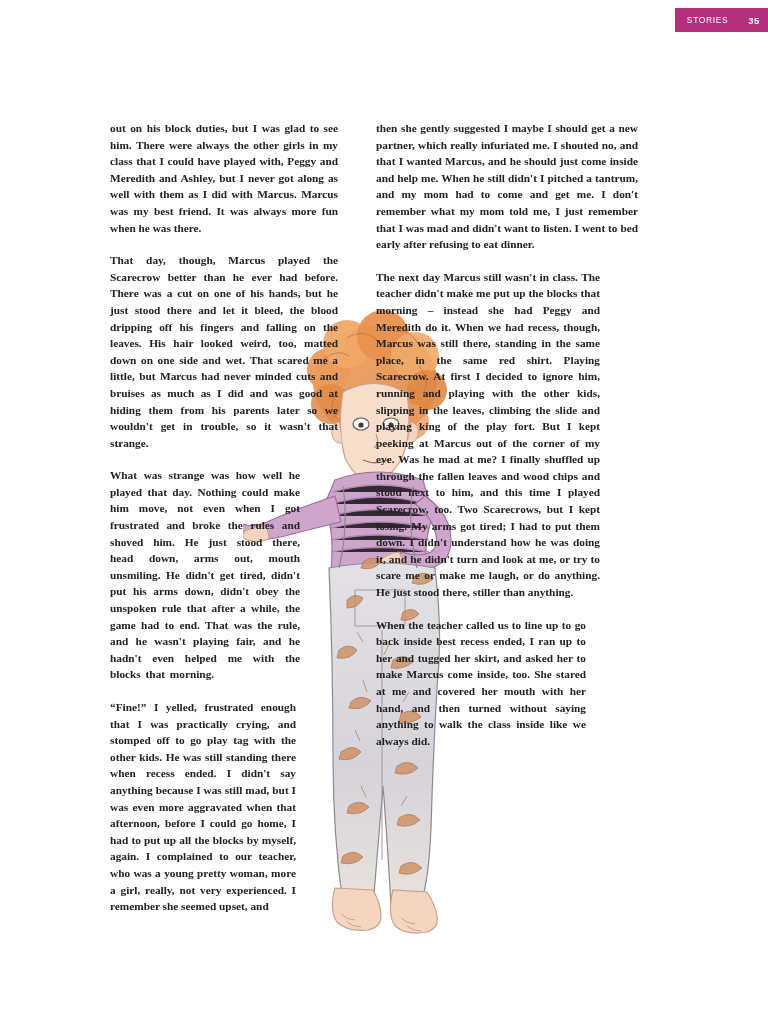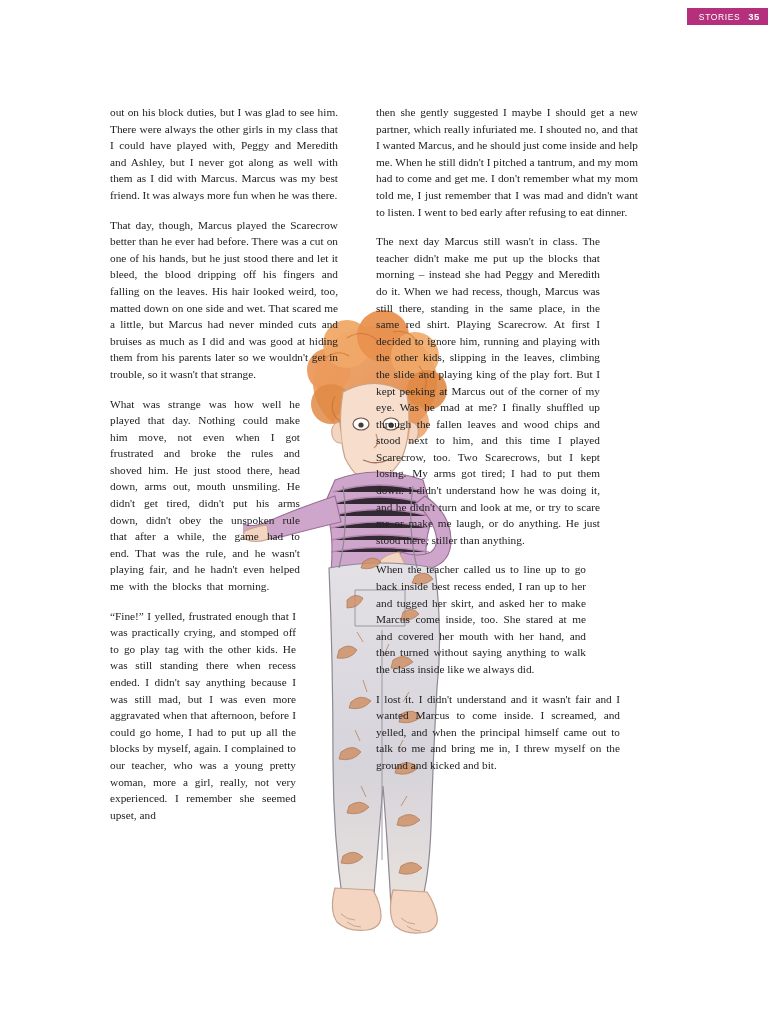--- a/index.html
+++ b/index.html
@@ -14,27 +14,27 @@
     overflow: hidden;
     font-family: "Liberation Serif", serif;
     color: #1a1a1a;
   }
 
   
   .header-tag {
     position: absolute;
     top: 8px;
     right: 0;
-    height: 17px;
+    height: 24px;
     background: #b5307c;
     color: #ffffff;
     display: flex;
     align-items: center;
     padding: 0 8px 0 12px;
-    gap: 8px;
+    gap: 20px;
     font-family: "Liberation Sans", sans-serif;
     font-size: 8.5px;
     letter-spacing: 0.6px;
   }
   .header-tag .sec {
     text-transform: uppercase;
     font-weight: 400;
   }
   .header-tag .pg {
     font-weight: 700;
@@ -56,22 +56,23 @@
     width: 262px;
     font-size: 11.3px;
     line-height: 1.47;
     text-align: justify;
     color: #222;
   }
   .col.left  { left: 110px; }
   .col.right { left: 376px; }
 
   .col p {
-    margin: 0 0 13px 0;
+    margin: 16px 0 13px 0;
     text-indent: 0;
+    font-weight: bold;
   }
 
   
   .illus {
     position: absolute;
     left: 243px;
     top: 300px;
     width: 300px;
     height: 650px;
     pointer-events: none;
@@ -218,16 +219,15 @@
     <p class="narrow-a">out on his block duties, but I was glad to see him. There were always the other girls in my class that I could have played with, Peggy and Meredith and Ashley, but I never got along as well with them as I did with Marcus. Marcus was my best friend. It was always more fun when he was there.</p>
     <p class="narrow-a">That day, though, Marcus played the Scarecrow better than he ever had before. There was a cut on one of his hands, but he just stood there and let it bleed, the blood dripping off his fingers and falling on the leaves. His hair looked weird, too, matted down on one side and wet. That scared me a little, but Marcus had never minded cuts and bruises as much as I did and was good at hiding them from his parents later so we wouldn't get in trouble, so it wasn't that strange.</p>
     <p class="narrow-b stretch">What was strange was how well he played that day. Nothing could make him move, not even when I got frustrated and broke the rules and shoved him. He just stood there, head down, arms out, mouth unsmiling. He didn't get tired, didn't put his arms down, didn't obey the unspoken rule that after a while, the game had to end. That was the rule, and he wasn't playing fair, and he hadn't even helped me with the blocks that morning.</p>
     <p class="narrow-d">“Fine!” I yelled, frustrated enough that I was practically crying, and stomped off to go play tag with the other kids. He was still standing there when recess ended. I didn't say anything because I was still mad, but I was even more aggravated when that afternoon, before I could go home, I had to put up all the blocks by myself, again. I complained to our teacher, who was a young pretty woman, more a girl, really, not very experienced. I remember she seemed upset, and</p>
   </div>
 
   <div class="col right">
     <p>then she gently suggested I maybe I should get a new partner, which really infuriated me. I shouted no, and that I wanted Marcus, and he should just come inside and help me. When he still didn't I pitched a tantrum, and my mom had to come and get me. I don't remember what my mom told me, I just remember that I was mad and didn't want to listen. I went to bed early after refusing to eat dinner.</p>
     <p class="right-wrap-1">The next day Marcus still wasn't in class. The teacher didn't make me put up the blocks that morning – instead she had Peggy and Meredith do it. When we had recess, though, Marcus was still there, standing in the same place, in the same red shirt. Playing Scarecrow. At first I decided to ignore him, running and playing with the other kids, slipping in the leaves, climbing the slide and playing king of the play fort. But I kept peeking at Marcus out of the corner of my eye. Was he mad at me? I finally shuffled up through the fallen leaves and wood chips and stood next to him, and this time I played Scarecrow, too. Two Scarecrows, but I kept losing. My arms got tired; I had to put them down. I didn't understand how he was doing it, and he didn't turn and look at me, or try to scare me or make me laugh, or do anything. He just stood there, stiller than anything.</p>
     <p class="right-wrap-2">When the teacher called us to line up to go back inside best recess ended, I ran up to her and tugged her skirt, and asked her to make Marcus come inside, too. She stared at me and covered her mouth with her hand, and then turned without saying anything to walk the class inside like we always did.</p>
-    <p class="right-wrap-4">I lost it. I didn't understand and it wasn't fair and I wanted Marcus to come inside. I screamed, and yelled, and when the principal himself came out to talk to me and bring me in, I threw myself on the ground and kicked and bit.</p>
   </div>
 
 </div>
 
 </body></html>

